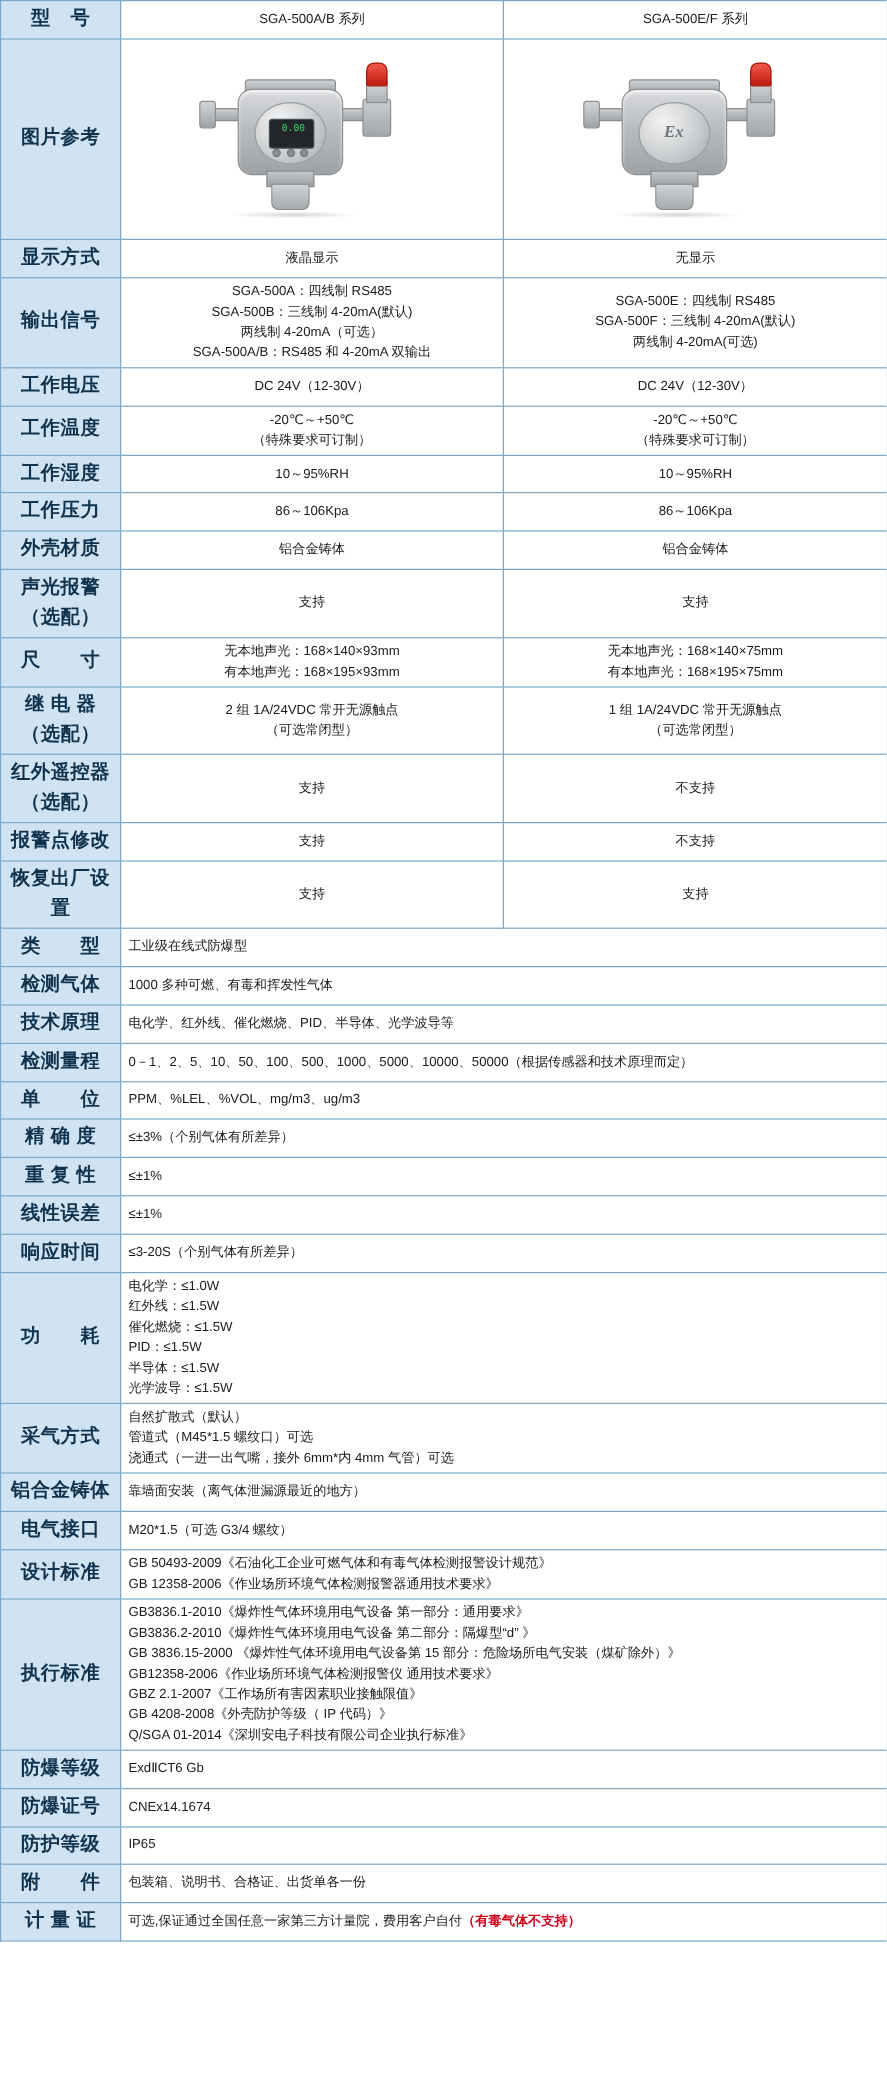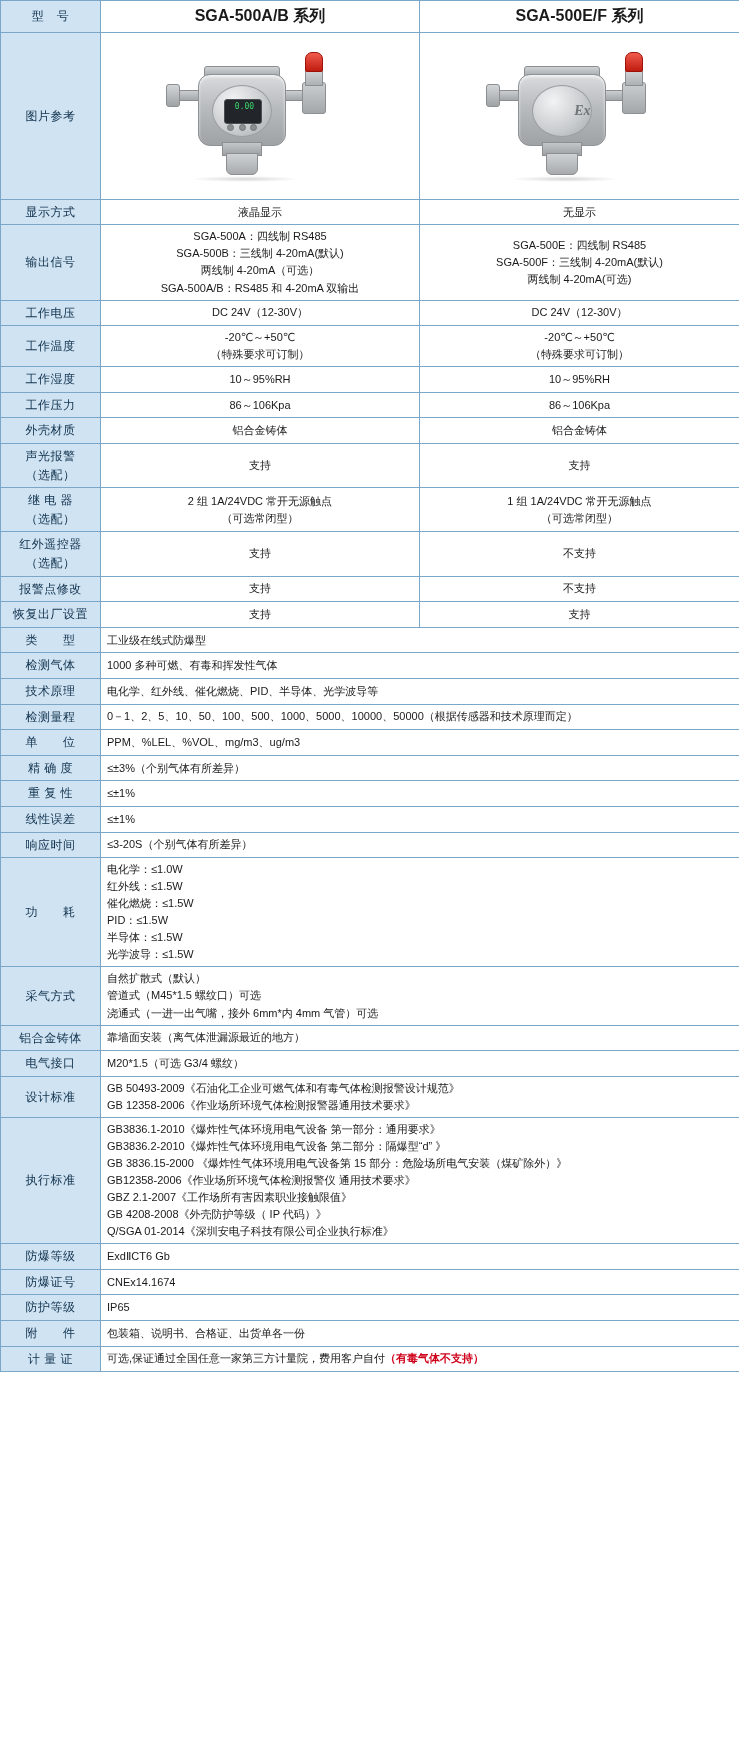--- a/index.html
+++ b/index.html
@@ -26,37 +26,37 @@
   }
   table.spec td {
     border: 1px solid #7aa7c7;
     vertical-align: middle;
     padding: 3px 6px;
     line-height: 1.55;
   }
   td.label {
     background: #cfe3f3;
     text-align: center;
-    font-weight: normal;
+    font-weight: bold;
     width: 100px;
-    font-size: 12px;
+    font-size: 16px;
     letter-spacing: 0.5px;
     color: #11324d;
   }
   td.val {
     background: #ffffff;
     text-align: center;
   }
   td.val.left {
     text-align: left;
     padding-left: 6px;
   }
   .hdr {
-    font-weight: bold;
-    font-size: 16px;
+    font-weight: normal;
+    font-size: 11px;
   }
   .lines span {
     display: block;
   }
   .img-cell {
     height: 160px;
     background: #fff;
     text-align: center;
     padding: 0;
   }
@@ -110,21 +110,21 @@
     font-size: 8px;
     font-family: "DejaVu Sans Mono", monospace;
     line-height: 10px;
     padding: 2px 0 0 3px;
   }
   .ex-text {
     position: absolute;
     left: 0;
     top: 14px;
     width: 58px;
-    text-align: right;
+    text-align: center;
     font-size: 14px;
     font-style: italic;
     font-weight: bold;
     color: #6f7478;
     font-family: "Liberation Serif", serif;
   }
   .btn-row {
     position: absolute;
     left: 14px;
     bottom: 5px;
@@ -369,20 +369,31 @@
         <td class="val">铝合金铸体</td>
       </tr>
 
       <tr>
         <td class="label" style="white-space:pre-line">声光报警
 （选配）</td>
         <td class="val">支持</td>
         <td class="val">支持</td>
       </tr>
 
+      <tr>
+        <td class="label">尺　　寸</td>
+        <td class="val lines">
+          <span>无本地声光：168×140×93mm</span>
+          <span>有本地声光：168×195×93mm</span>
+        </td>
+        <td class="val lines">
+          <span>无本地声光：168×140×75mm</span>
+          <span>有本地声光：168×195×75mm</span>
+        </td>
+      </tr>
 
 
       <tr>
         <td class="label" style="white-space:pre-line">继 电 器
 （选配）</td>
         <td class="val lines">
           <span>2 组 1A/24VDC 常开无源触点</span>
           <span>（可选常闭型）</span>
         </td>
         <td class="val lines">

